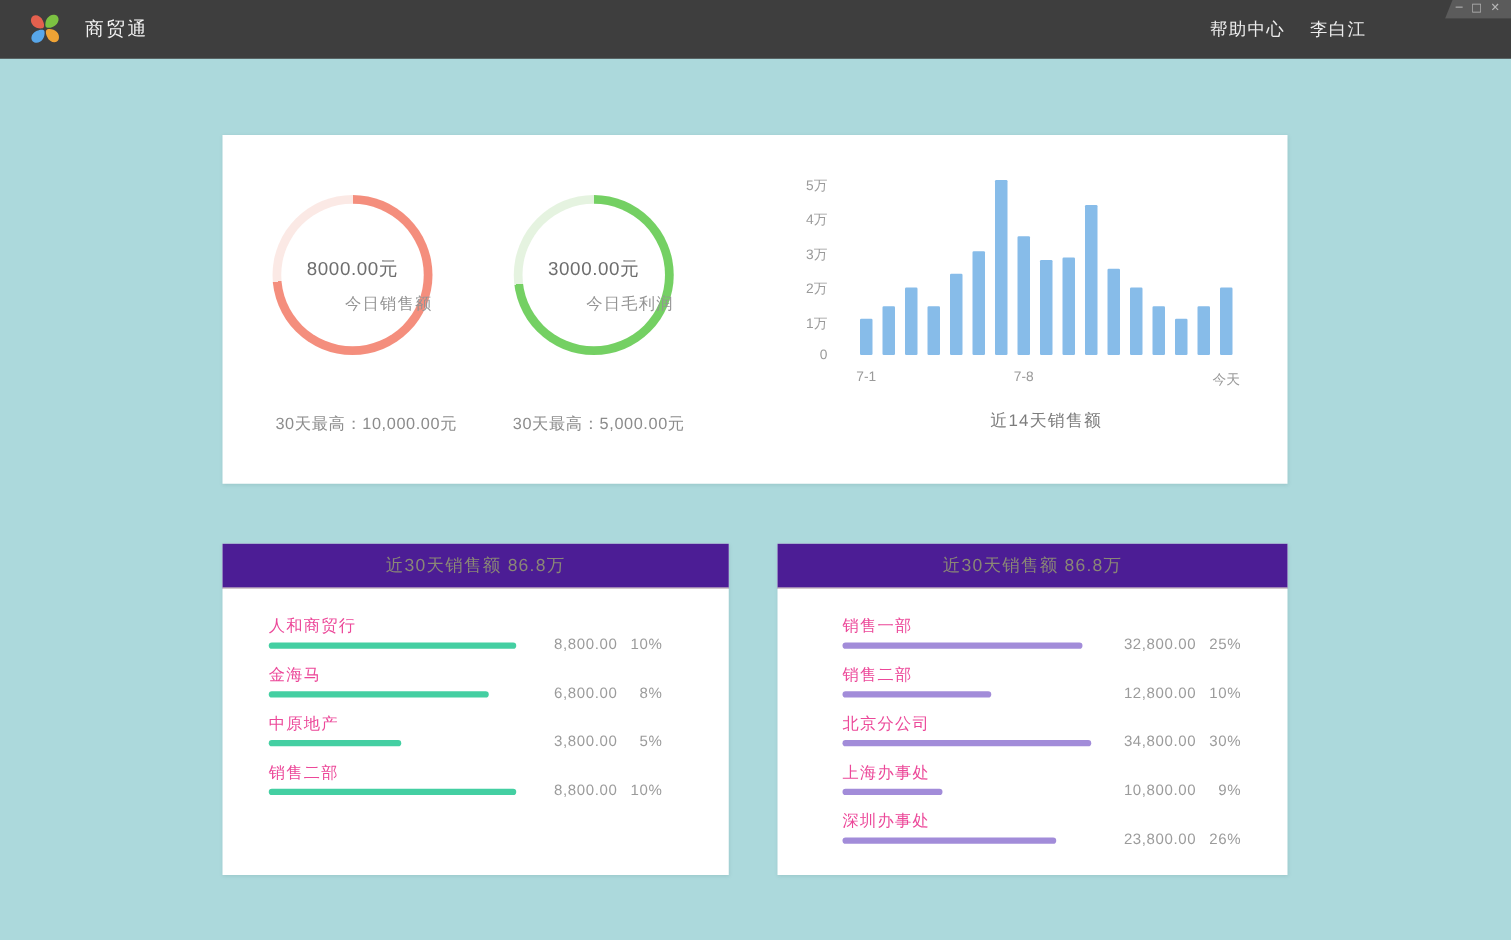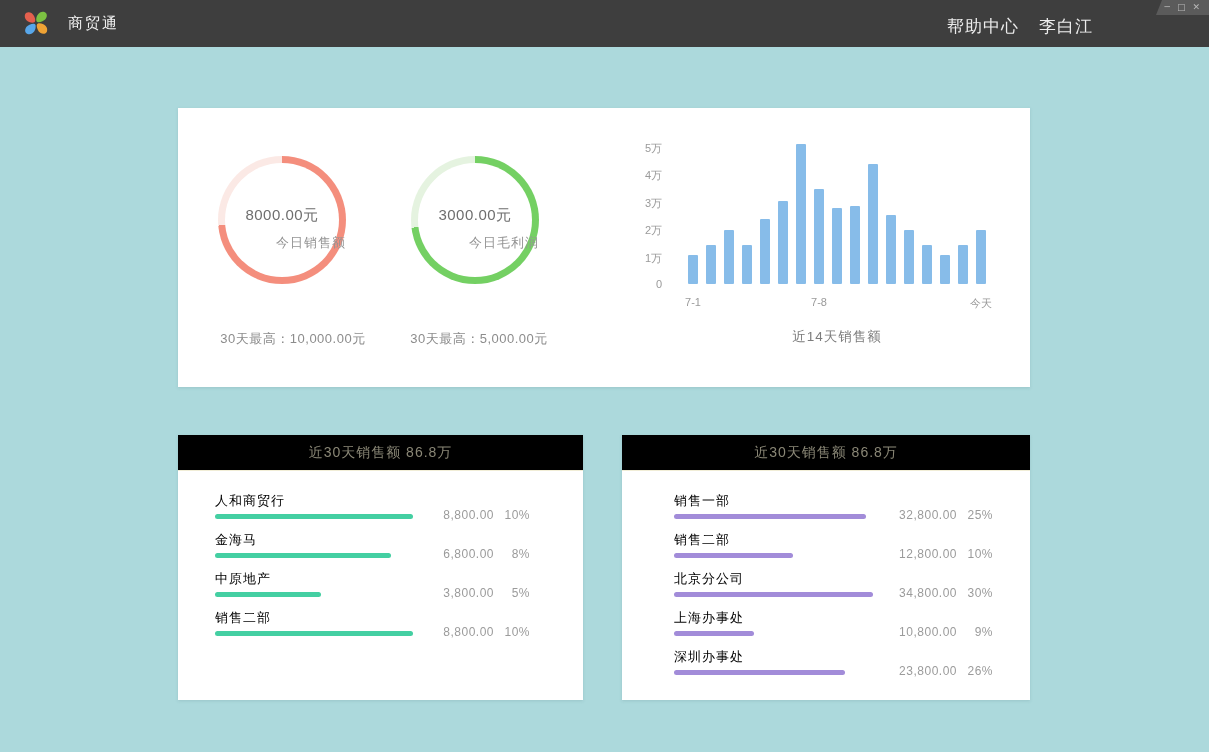--- a/index.html
+++ b/index.html
@@ -6,21 +6,21 @@
   body{
     width:1209px;height:752px;position:relative;overflow:hidden;
     background:#acd9dc;
     font-family:"Liberation Sans","DejaVu Sans",sans-serif;
     -webkit-font-smoothing:antialiased;
   }
   
   .titlebar{position:absolute;top:0;left:0;width:100%;height:47px;background:#3e3e3e;}
   .logo{position:absolute;left:22px;top:9px;width:28px;height:28px;}
   .app-name{position:absolute;left:68px;top:14px;color:#f2f2f2;font-size:15px;letter-spacing:2px;}
-  .tb-links{position:absolute;right:116px;top:15px;display:flex;gap:20px;color:#ececec;font-size:17px;letter-spacing:1px;}
+  .tb-links{position:absolute;right:116px;top:15px;display:flex;gap:20px;color:#ececec;font-size:14px;letter-spacing:1px;}
   .tb-links span{cursor:pointer;}
   .win-controls{
     position:absolute;right:0;top:0;width:58px;height:15px;background:#5b5b5b;
     clip-path:polygon(11px 0,100% 0,100% 100%,5px 100%);
     display:flex;align-items:center;justify-content:flex-end;gap:7px;padding-right:9px;box-sizing:border-box;
   }
   .win-btn{color:#b8b8b8;font-size:9px;line-height:9px;cursor:pointer;font-family:"DejaVu Sans",sans-serif;}
   
   .card{position:absolute;background:#fff;box-shadow:0 1px 3px rgba(70,110,115,.18);}
   .top-card{left:178px;top:108px;width:852px;height:279px;}
@@ -34,25 +34,25 @@
   .ytick{position:absolute;left:432px;width:52px;text-align:right;font-size:11px;color:#9a9a9a;}
   .bars{position:absolute;left:510px;bottom:103px;display:flex;align-items:flex-end;gap:8px;}
   .vbar{width:10px;border-radius:1px;}
   .xtick{position:absolute;top:188px;font-size:11px;color:#9a9a9a;transform:translateX(-50%);white-space:nowrap;}
   .chart-title{position:absolute;left:510px;width:298px;top:220px;text-align:center;font-size:13.5px;color:#7c7c7c;letter-spacing:1px;}
   
   .list-card{top:435px;height:265px;}
   #customer-card{left:178px;width:405px;}
   #department-card{left:622px;width:408px;}
   .card-header{height:35px;display:flex;align-items:center;justify-content:center;
-    background:#000000;border-bottom:1px solid #f1edd6;font-size:14px;color:#8a8776;letter-spacing:1px;}
+    background:#4c1d95;border-bottom:1px solid #f1edd6;font-size:14px;color:#8a8776;letter-spacing:1px;}
   .rows{position:absolute;left:37px;right:0;top:35px;padding-top:22px;}
   #department-card .rows{left:52px;}
   .row{position:relative;height:27px;margin-bottom:12px;}
-  .row-label{font-size:13px;color:#000000;letter-spacing:1px;}
+  .row-label{font-size:13px;color:#ec4899;letter-spacing:1px;}
   .row-bar{position:absolute;left:0;bottom:0;height:5px;border-radius:3px;}
   .row-vals{position:absolute;bottom:-3px;display:flex;font-size:12px;color:#9b9b9b;letter-spacing:.5px;}
   #customer-card .row-vals{right:53px;}
   #department-card .row-vals{right:37px;}
   .row-amount{width:80px;text-align:right;}
   .row-pct{width:36px;text-align:right;}
 </style>
 </head>
 <body>
 

